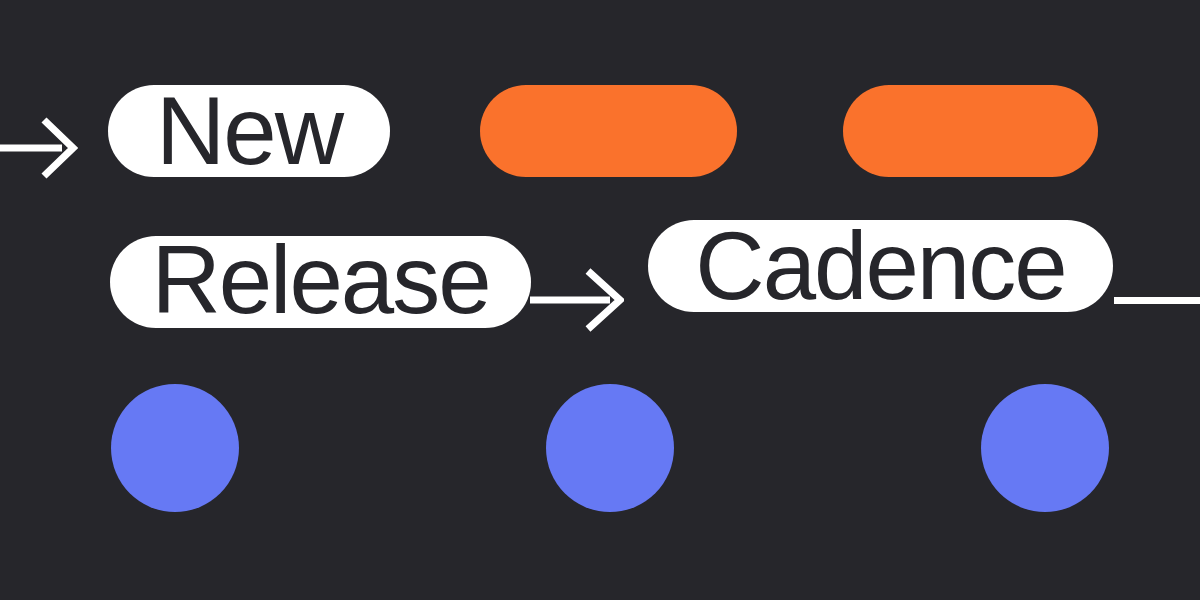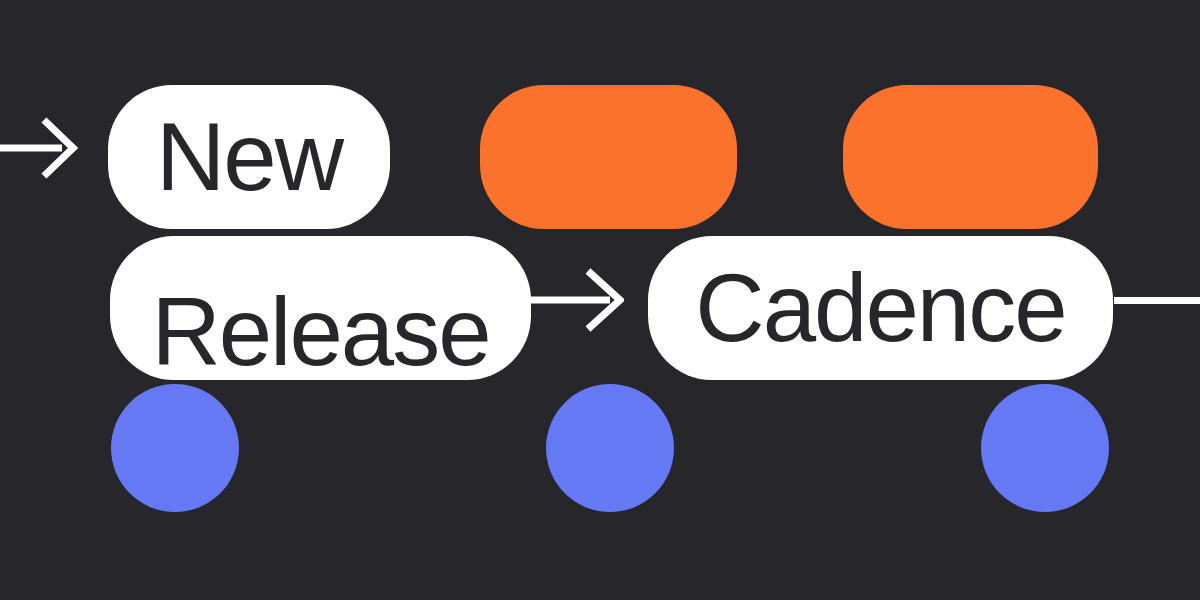--- a/index.html
+++ b/index.html
@@ -10,21 +10,21 @@
   .banner {
     position: relative;
     width: 1200px;
     height: 600px;
     overflow: hidden;
     background: var(--color-background, #26262b);
     font-family: "Liberation Sans", "DejaVu Sans", sans-serif;
   }
   .pill {
     position: absolute;
-    height: 144px;
+    height: 92px;
     border-radius: 64px;
     display: flex;
     align-items: center;
     justify-content: center;
   }
   .pill-white {
     background: var(--color-white, #ffffff);
   }
   .pill-orange {
     background: var(--color-orange, #fa722c);
@@ -34,21 +34,21 @@
     line-height: 1;
     letter-spacing: -2px;
     font-weight: 400;
     color: var(--color-pill-text, #26262b);
     white-space: nowrap;
   }
   .pill-new     { left: 108px; top:  85px; width: 282px; }
   .pill-orange-1{ left: 480px; top:  85px; width: 257px; }
   .pill-orange-2{ left: 843px; top:  85px; width: 255px; }
   .pill-release { left: 110px; top: 236px; width: 421px; align-items: flex-end; }
-  .pill-cadence { left: 648px; top: 236px; width: 465px; }
+  .pill-cadence { left: 648px; top: 220px; width: 465px; }
 
   .arrow-svg {
     position: absolute;
     display: block;
   }
   .arrow-left { left: 0px;   top: 112px; }
   .arrow-mid  { left: 524px; top: 264px; }
 
   .connector-line {
     position: absolute;

